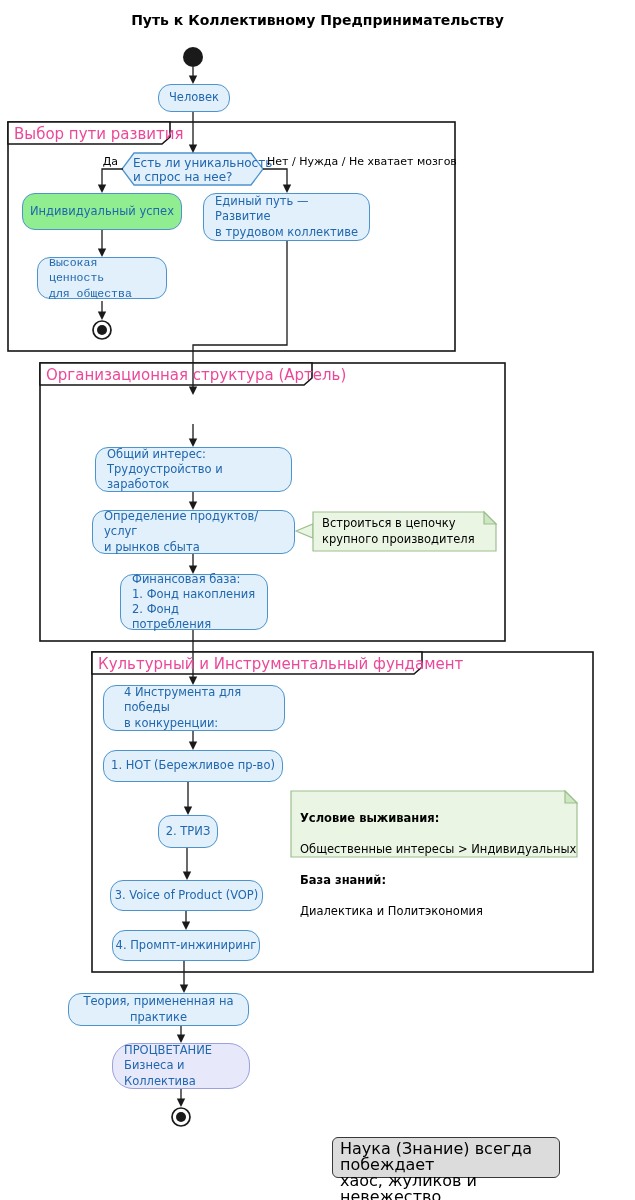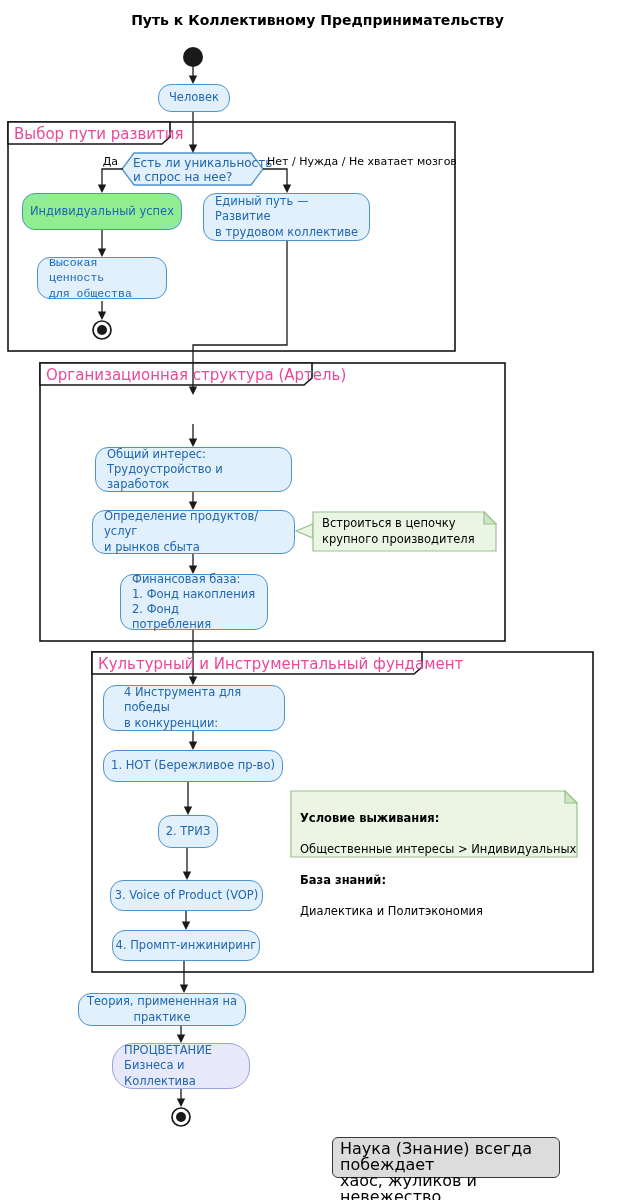--- a/index.html
+++ b/index.html
@@ -86,21 +86,21 @@
 и рынков сбыта</div>
   <div class="act ml" style="left:120px;top:574px;width:148px;height:56px;">Финансовая база:
 1. Фонд накопления
 2. Фонд потребления</div>
   <div class="act ml" style="left:103px;top:685px;width:182px;height:46px;padding-left:20px;">4 Инструмента для победы
 в конкуренции:</div>
   <div class="act" style="left:103px;top:750px;width:180px;height:32px;">1. НОТ (Бережливое пр-во)</div>
   <div class="act" style="left:158px;top:815px;width:60px;height:33px;">2. ТРИЗ</div>
   <div class="act" style="left:110px;top:880px;width:153px;height:31px;">3. Voice of Product (VOP)</div>
   <div class="act" style="left:112px;top:930px;width:148px;height:31px;">4. Промпт-инжиниринг</div>
-  <div class="act" style="left:78px;top:993px;width:168px;height:33px;">Теория, примененная на практике</div>
+  <div class="act" style="left:68px;top:993px;width:181px;height:33px;">Теория, примененная на практике</div>
   <div class="act ml purple" style="left:112px;top:1043px;width:138px;height:46px;">ПРОЦВЕТАНИЕ
 Бизнеса и Коллектива</div>
 
   <svg class="layer" width="635" height="1200">
     <path class="edge" d="M193 67 V79"></path>
     <path class="edge" d="M193 112 V148"></path>
     <path class="edge" d="M123 169 H102 V188"></path>
     <path class="edge" d="M263 169 H287 V188"></path>
     <path class="edge" d="M102 230 V252"></path>
     <path class="edge" d="M102 301 V315"></path>

